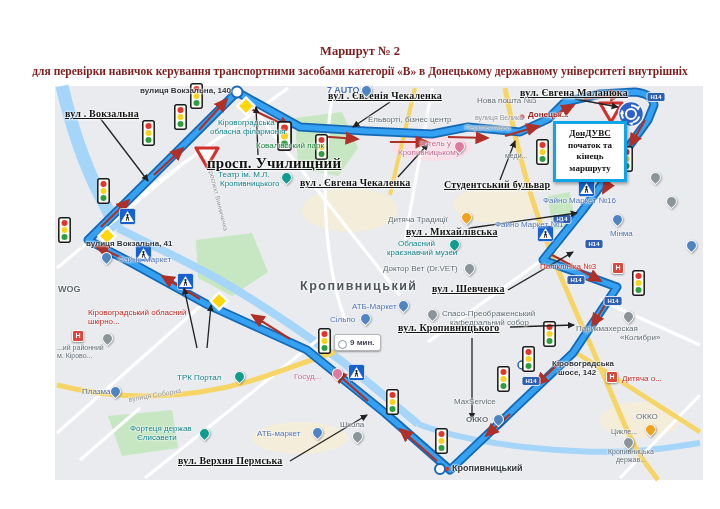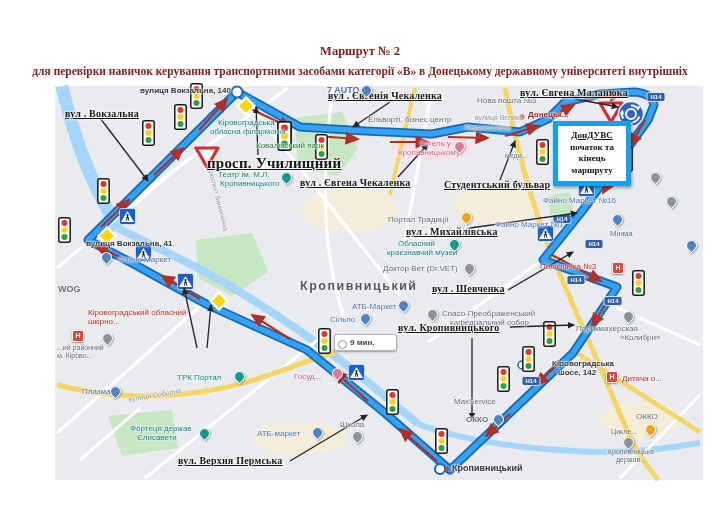--- a/index.html
+++ b/index.html
@@ -21,27 +21,27 @@
   .p{color:#c9608b;} .grn{color:#188038;margin-left:32px;} .st{color:#8d939a;font-size:7px;}
   .dk{color:#30343a;font-weight:bold;}
   .city{font:bold 12.5px "Liberation Sans",sans-serif;color:#4e565c;letter-spacing:1.5px;}
   .pin{position:absolute;width:9px;height:9px;border:1.5px solid #fff;
        border-radius:50% 50% 50% 0;transform:rotate(-45deg);box-shadow:0 1px 2px rgba(0,0,0,.4);}
   .pb{background:#4f84c4;} .pt{background:#0f9b8e;} .po{background:#f0a11a;}
   .pp{background:#e0789e;} .pg{background:#8a949b;}
   .hpin{position:absolute;width:10px;height:10px;background:#e04438;border:1px solid #fff;
         border-radius:2px;color:#fff;font:bold 7px/10px "Liberation Sans",sans-serif;
         text-align:center;box-shadow:0 1px 2px rgba(0,0,0,.4);}
-  .route-box{position:absolute;left:553px;top:121px;width:64px;background:#fff;border:5px solid #0ea5e9;
+  .route-box{position:absolute;left:553px;top:121px;width:64px;background:#fff;border:3px solid #0ea5e9;
         box-shadow:1px 2px 3px rgba(0,0,0,.35);text-align:center;padding:4px 2px;
         font:bold 9px/1.3 "Liberation Serif",serif;color:#111;}
   .route-box .u{text-decoration:underline;}
   .bubble{position:absolute;left:334px;top:334px;background:#fff;border:1px solid #b5b5b5;border-radius:3px;
         box-shadow:0 1px 2px rgba(0,0,0,.35);font:bold 8px "Liberation Sans",sans-serif;color:#445;
-        padding:3px 21px 3px 15px;}
+        padding:3px 5px 3px 15px;}
   .bubble .clk{position:absolute;left:3px;top:4.5px;width:7px;height:7px;border:1.5px solid #8a94a8;border-radius:50%;}
   .rot{transform-origin:left top;}
 </style>
 </head>
 <body>
 
 <div class="page">
 
   <div class="title">
     <div class="l1">Маршрут № 2</div>
@@ -250,21 +250,21 @@
   <div class="ov poi t" style="left:210px;top:127px">обласна філармонія</div>
   <div class="ov poi grn" style="left:224px;top:141px">Ковалівський парк</div>
   <div class="ov poi t" style="left:218px;top:170px">Театр ім. М.Л.</div>
   <div class="ov poi t" style="left:220px;top:179px">Кропивницького</div>
   <div class="ov poi p" style="left:420px;top:139px">Готель у</div>
   <div class="ov poi p" style="left:398px;top:148px">Кропивницькому</div>
   <div class="ov poi st" style="left:475px;top:114px">вулиця Велика</div>
   <div class="ov poi st" style="left:465px;top:124px">Перспективна</div>
   <div class="ov poi bld" style="left:528px;top:110px;color:#a02020">Донецьк...</div>
   <div class="ov poi g s7" style="left:505px;top:152px">меди...</div>
-  <div class="ov poi g" style="left:388px;top:215px">Портал Традиції</div>
+  <div class="ov poi g" style="left:388px;top:215px">Дитяча Традиції</div>
   <div class="ov poi b" style="left:543px;top:196px">Файно Маркет №16</div>
   <div class="ov poi b" style="left:495px;top:220px">Файно Маркет №1</div>
   <div class="ov poi b" style="left:610px;top:229px">Мінма</div>
   <div class="ov poi t" style="left:398px;top:239px">Обласний</div>
   <div class="ov poi t" style="left:387px;top:248px">краєзнавчий музей</div>
   <div class="ov poi g" style="left:383px;top:264px">Доктор Вет (Dr.VET)</div>
   <div class="ov city" style="left:300px;top:279px">Кропивницький</div>
   <div class="ov poi b" style="left:352px;top:302px">АТБ-Маркет</div>
   <div class="ov poi b" style="left:330px;top:315px">Сільпо</div>
   <div class="ov poi g" style="left:442px;top:309px">Спасо-Преображенський</div>

